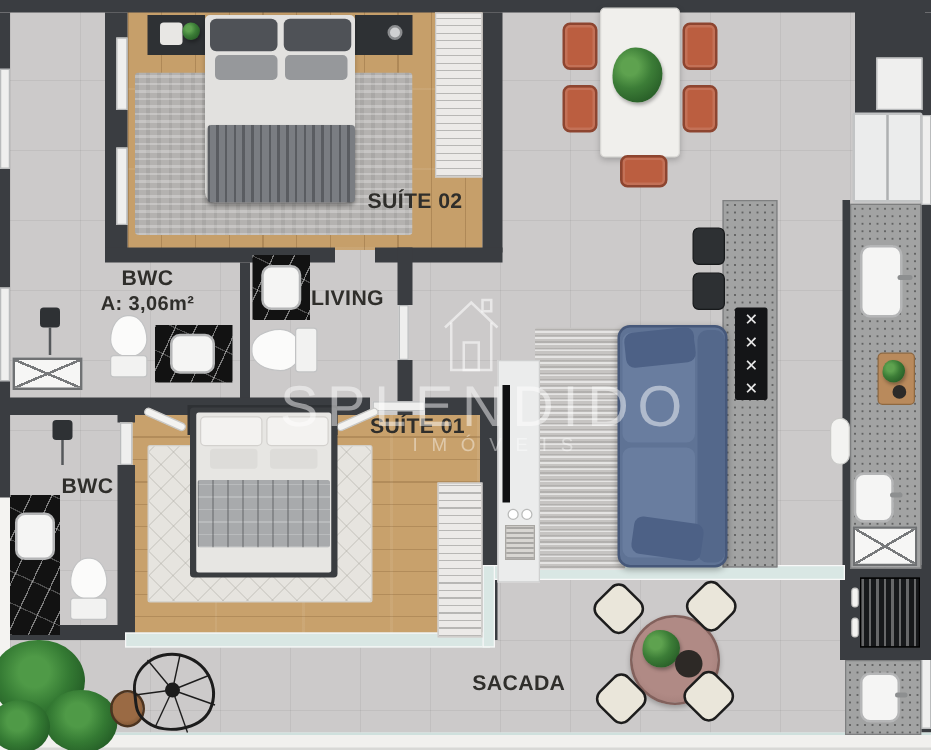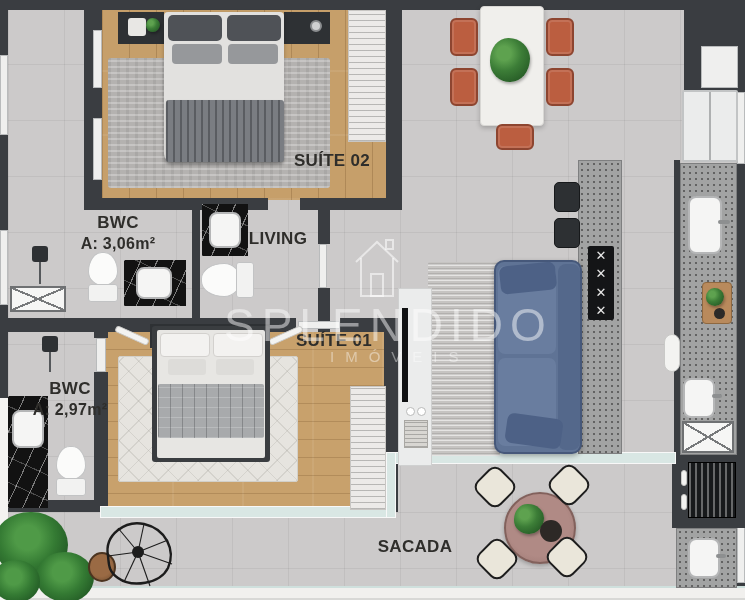--- a/index.html
+++ b/index.html
@@ -250,21 +250,20 @@
     <span class="area">A: 3,06m²</span>
   </div>
   <div class="abs label" style="left:228px;top:228px;width:100px;">
     <span>LIVING</span>
   </div>
   <div class="abs label" style="left:272px;top:330px;width:124px;text-align:center;">
     <span>SUÍTE 01</span>
   </div>
   <div class="abs label" style="left:18px;top:378px;width:104px;">
     <span>BWC</span>
-    <span class="area">A: 2,97m²</span>
   </div>
   <div class="abs label" style="left:355px;top:536px;width:120px;">
     <span>SACADA</span>
   </div>
 
   <svg class="abs" style="left:352px;top:236px;" width="50" height="64" viewBox="0 0 50 64">
     <g fill="none" stroke="rgba(255,255,255,.55)" stroke-width="2">
       <path d="M4 26 L25 6 L46 26"></path>
       <path d="M9 22 L9 60 L41 60 L41 22"></path>
       <rect x="19" y="38" width="12" height="22"></rect>

